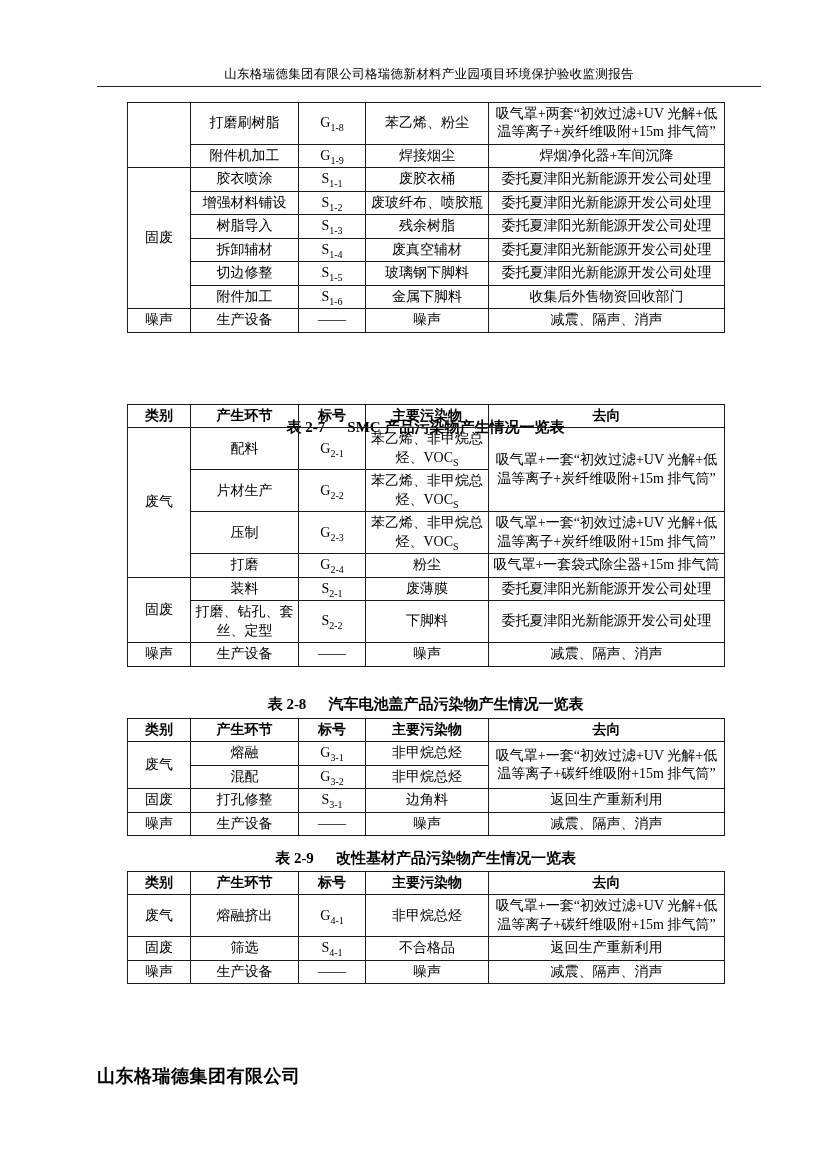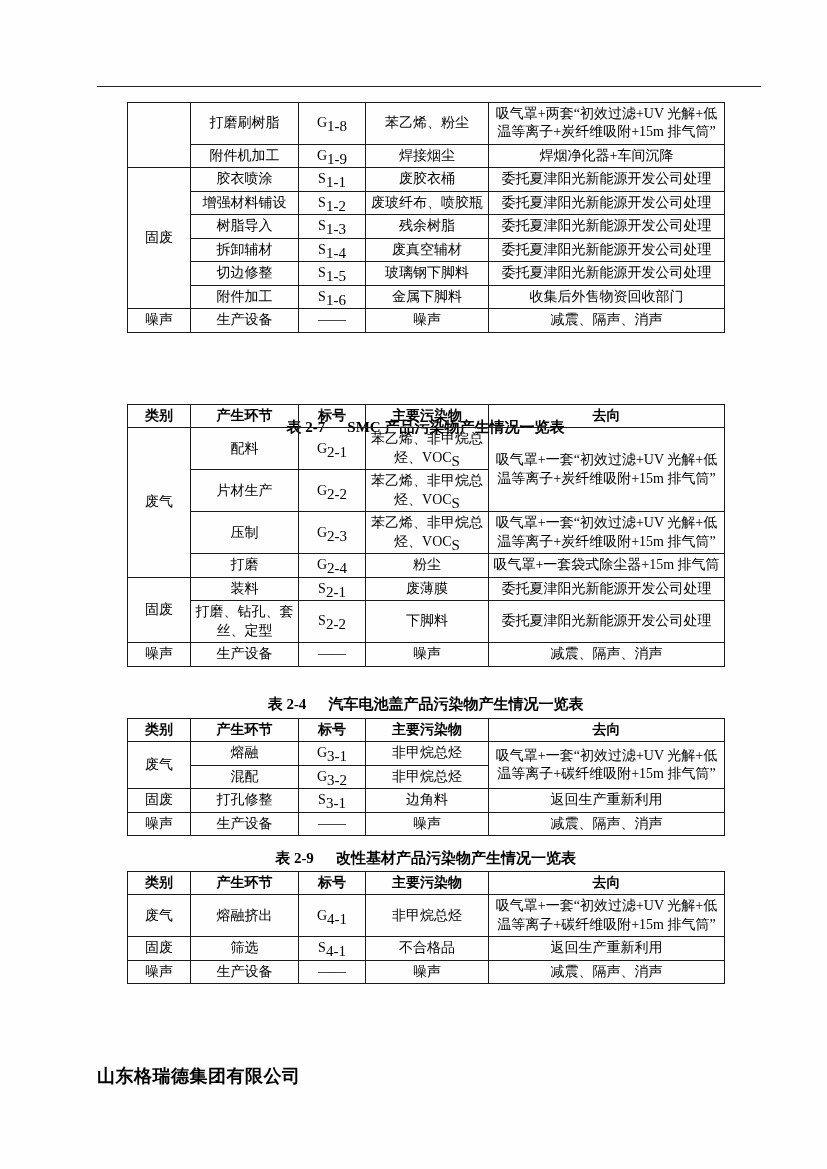--- a/index.html
+++ b/index.html
@@ -39,21 +39,21 @@
   table.report td, table.report th {
     border:1px solid #1a1a1a;
     padding:2px 4px;
     text-align:center; vertical-align:middle;
     line-height:1.32;
     font-weight:normal;
     word-break:break-all;
   }
   table.report th { font-weight:bold; }
   table.report td.left { text-align:center; }
-  sub { font-size:15px; line-height:0; }
+  sub { font-size:10px; line-height:0; }
 
   #table-cont  { top:102px; }
   #title-2-7   { top:382px;margin-top:36px; }
   #table-2-7   { top:404px; }
   #title-2-8   { top:695px; }
   #table-2-8   { top:718px; }
   #title-2-9   { top:849px; }
   #table-2-9   { top:871px; }
 
   .page-number {
@@ -63,20 +63,21 @@
   .footer-company {
     position:absolute; top:1064px; left:97px;
     font-size:18px; letter-spacing:0.5px;font-weight:bold;
   }
 </style>
 </head>
 <body>
 
 <div class="page">
 
+  <div class="doc-header">山东格瑞德集团有限公司格瑞德新材料产业园项目环境保护验收监测报告</div>
   <div class="header-rule"></div>
 
   <div class="content">
 
     <table class="report" id="table-cont">
       <colgroup>
           <col style="width:63px">
           <col style="width:108px">
           <col style="width:67px">
           <col style="width:123px">
@@ -203,21 +204,21 @@
             <td>噪声</td>
             <td>生产设备</td>
             <td>——</td>
             <td>噪声</td>
             <td class="left">减震、隔声、消声</td>
           </tr>
         </tbody>
     </table>
 
     <div class="tbl-title" id="title-2-8">
-      <span class="num">表 2-4</span><span>汽车电池盖产品污染物产生情况一览表</span>
+      <span class="num">表 2-8</span><span>汽车电池盖产品污染物产生情况一览表</span>
     </div>
     <table class="report" id="table-2-8">
       <colgroup>
           <col style="width:63px">
           <col style="width:108px">
           <col style="width:67px">
           <col style="width:123px">
           <col style="width:236px">
         </colgroup>
       <tbody>

